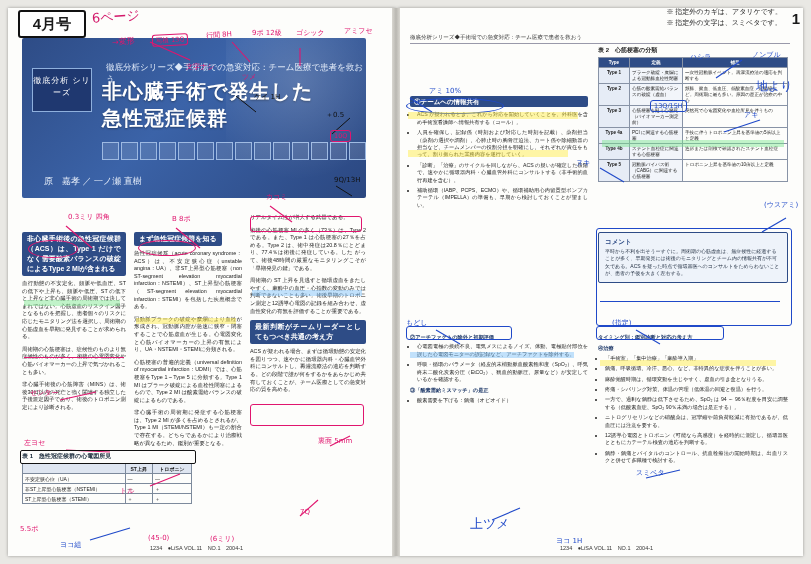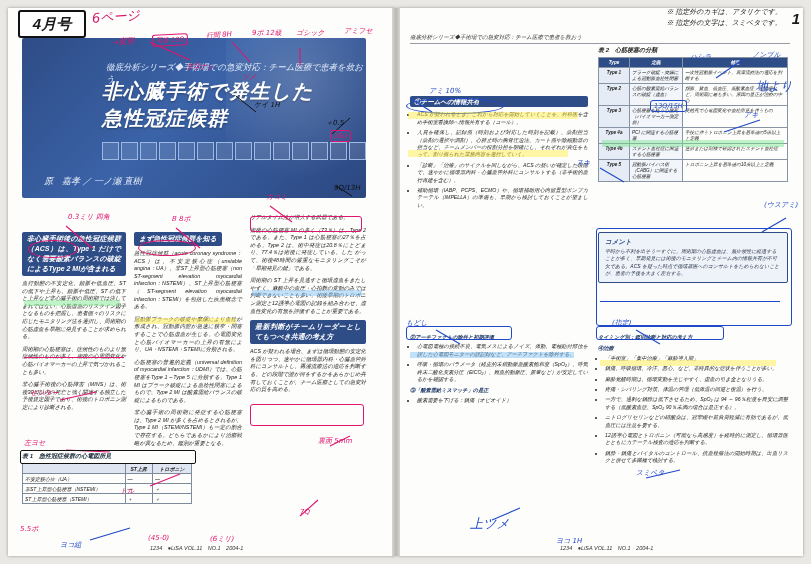--- a/index.html
+++ b/index.html
@@ -2,21 +2,21 @@
 <html><head>
 <meta charset="utf-8">
 <style>
   html,body{margin:0;padding:0;}
   body{
     width:811px;height:564px;overflow:hidden;
     background:#e9e8e4;
     font-family:"Liberation Sans", sans-serif;
     color:#1a1a1a;
   }
-  .page{position:relative;width:810px;height:564px;font-style:italic;}
+  .page{position:relative;width:810px;height:564px;}
 
   
   .sheet{
     position:absolute;background:#fdfdfb;
     box-shadow:0 0 3px rgba(0,0,0,.35);
   }
   #sheet-left{left:8px;top:8px;width:388px;height:548px;}
   #sheet-right{left:398px;top:8px;width:405px;height:548px;}
 
   .gutter{
@@ -144,21 +144,21 @@
     position:absolute;left:560px;bottom:12px;font-size:5.5px;color:#333;
   }
 
   
   .ann{
     position:absolute;font-family:"DejaVu Sans", sans-serif;
     white-space:pre;pointer-events:none;
   }
   .pink{color:#e0156e;}
   .blue{color:#1f49c9;}
-  .dark{color:#111;margin-top:8px;}
+  .dark{color:#111;}
   .box-pink{border:1.6px solid #e0156e;border-radius:3px;}
   .box-blue{border:1.6px solid #1f49c9;border-radius:3px;}
   .box-dark{border:1.4px solid #111;border-radius:2px;}
   .circle-pink{border:1.6px solid #e0156e;border-radius:50%;}
   .circle-blue{border:1.6px solid #1f49c9;border-radius:50%;}
   .ul-pink{border-bottom:1.4px solid #e0156e;}
   .ul-blue{border-bottom:1.4px solid #1f49c9;}
   .hl-yellow{background:rgba(255,235,60,.45);}
   .hl-green{background:rgba(120,230,140,.45);}
   .hl-blue{background:rgba(120,190,250,.45);}
@@ -175,20 +175,22 @@
 
   <div class="month-tag">4月号</div>
   <div class="page-note">6ページ</div>
   <div class="legend">
     <div>※ 指定外のカギは、アタリケです。</div>
     <div>※ 指定外の文字は、スミベタです。</div>
   </div>
   <div class="folio">1</div>
 
   <div class="hero">
+    <div class="hero-series">徹底分析
+シリーズ</div>
     <div class="hero-kicker">徹底分析シリーズ◆手術場での急変対応：チーム医療で患者を救おう</div>
     <div class="hero-title">
       <div>非心臓手術で発生した</div>
       <div>急性冠症候群</div>
     </div>
     <div class="hero-grid">
       <i></i>
         <i></i>
         <i></i>
         <i></i>

